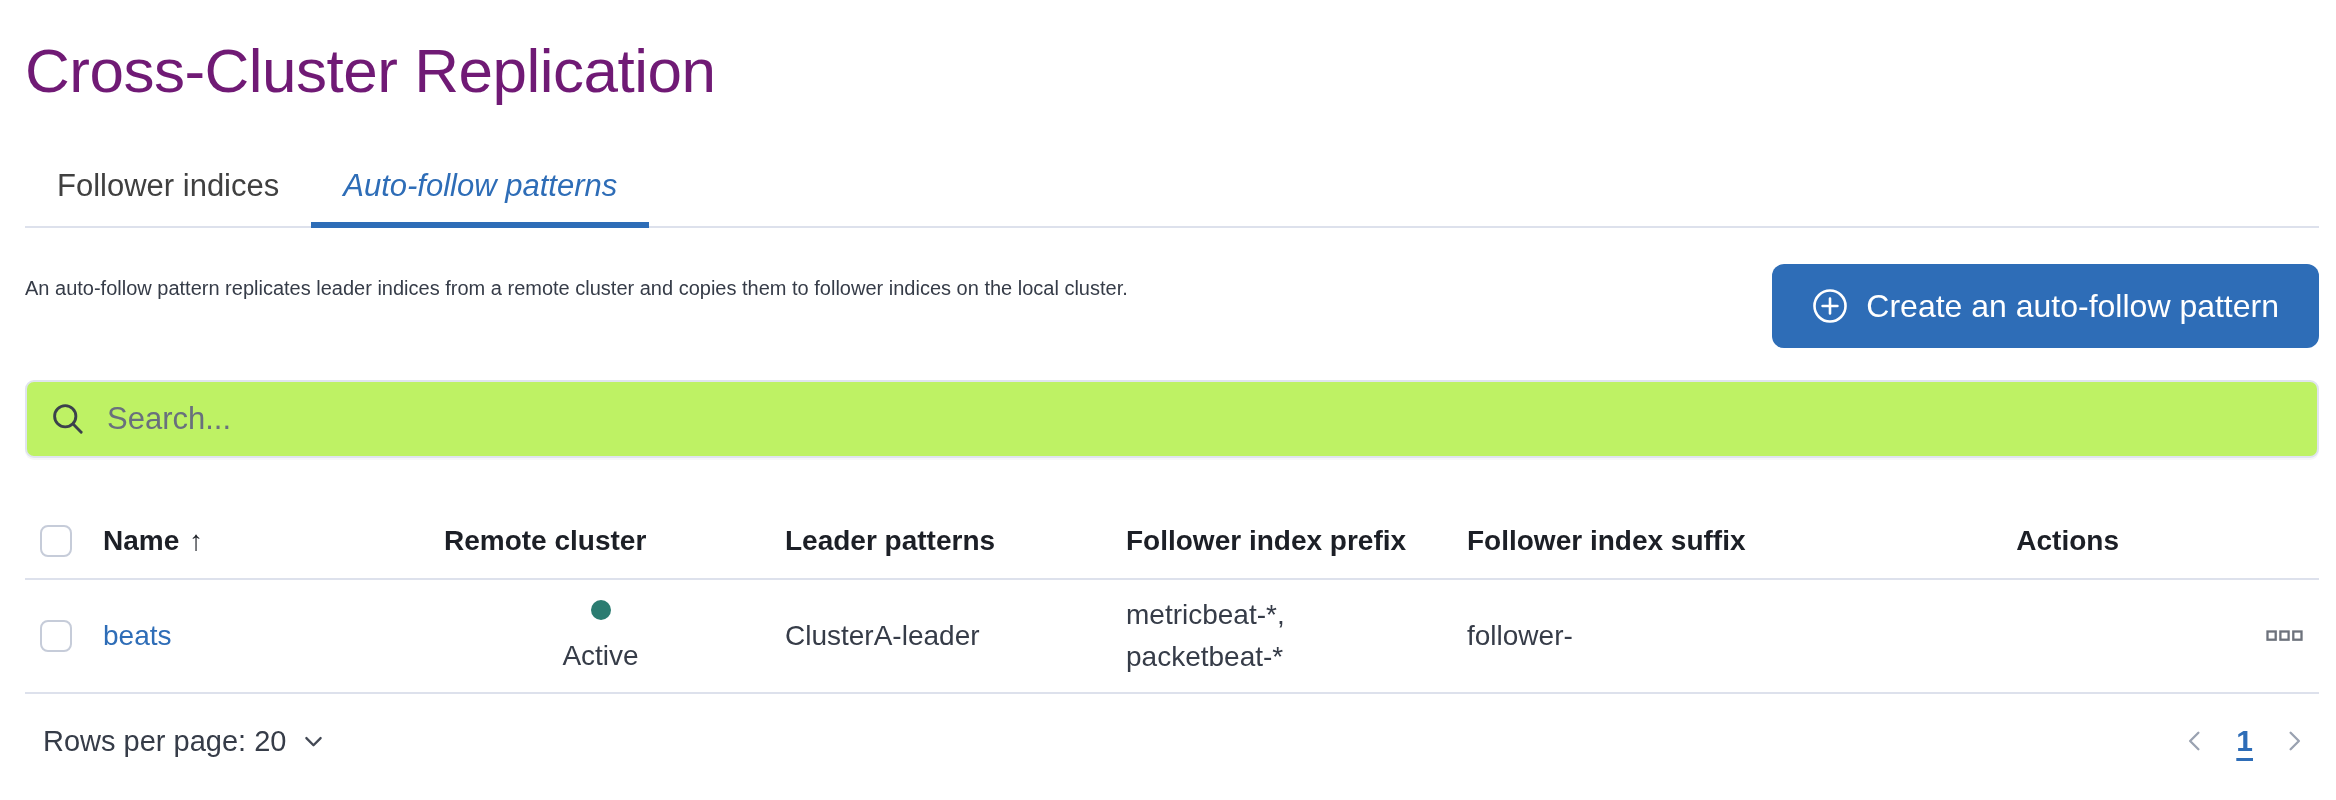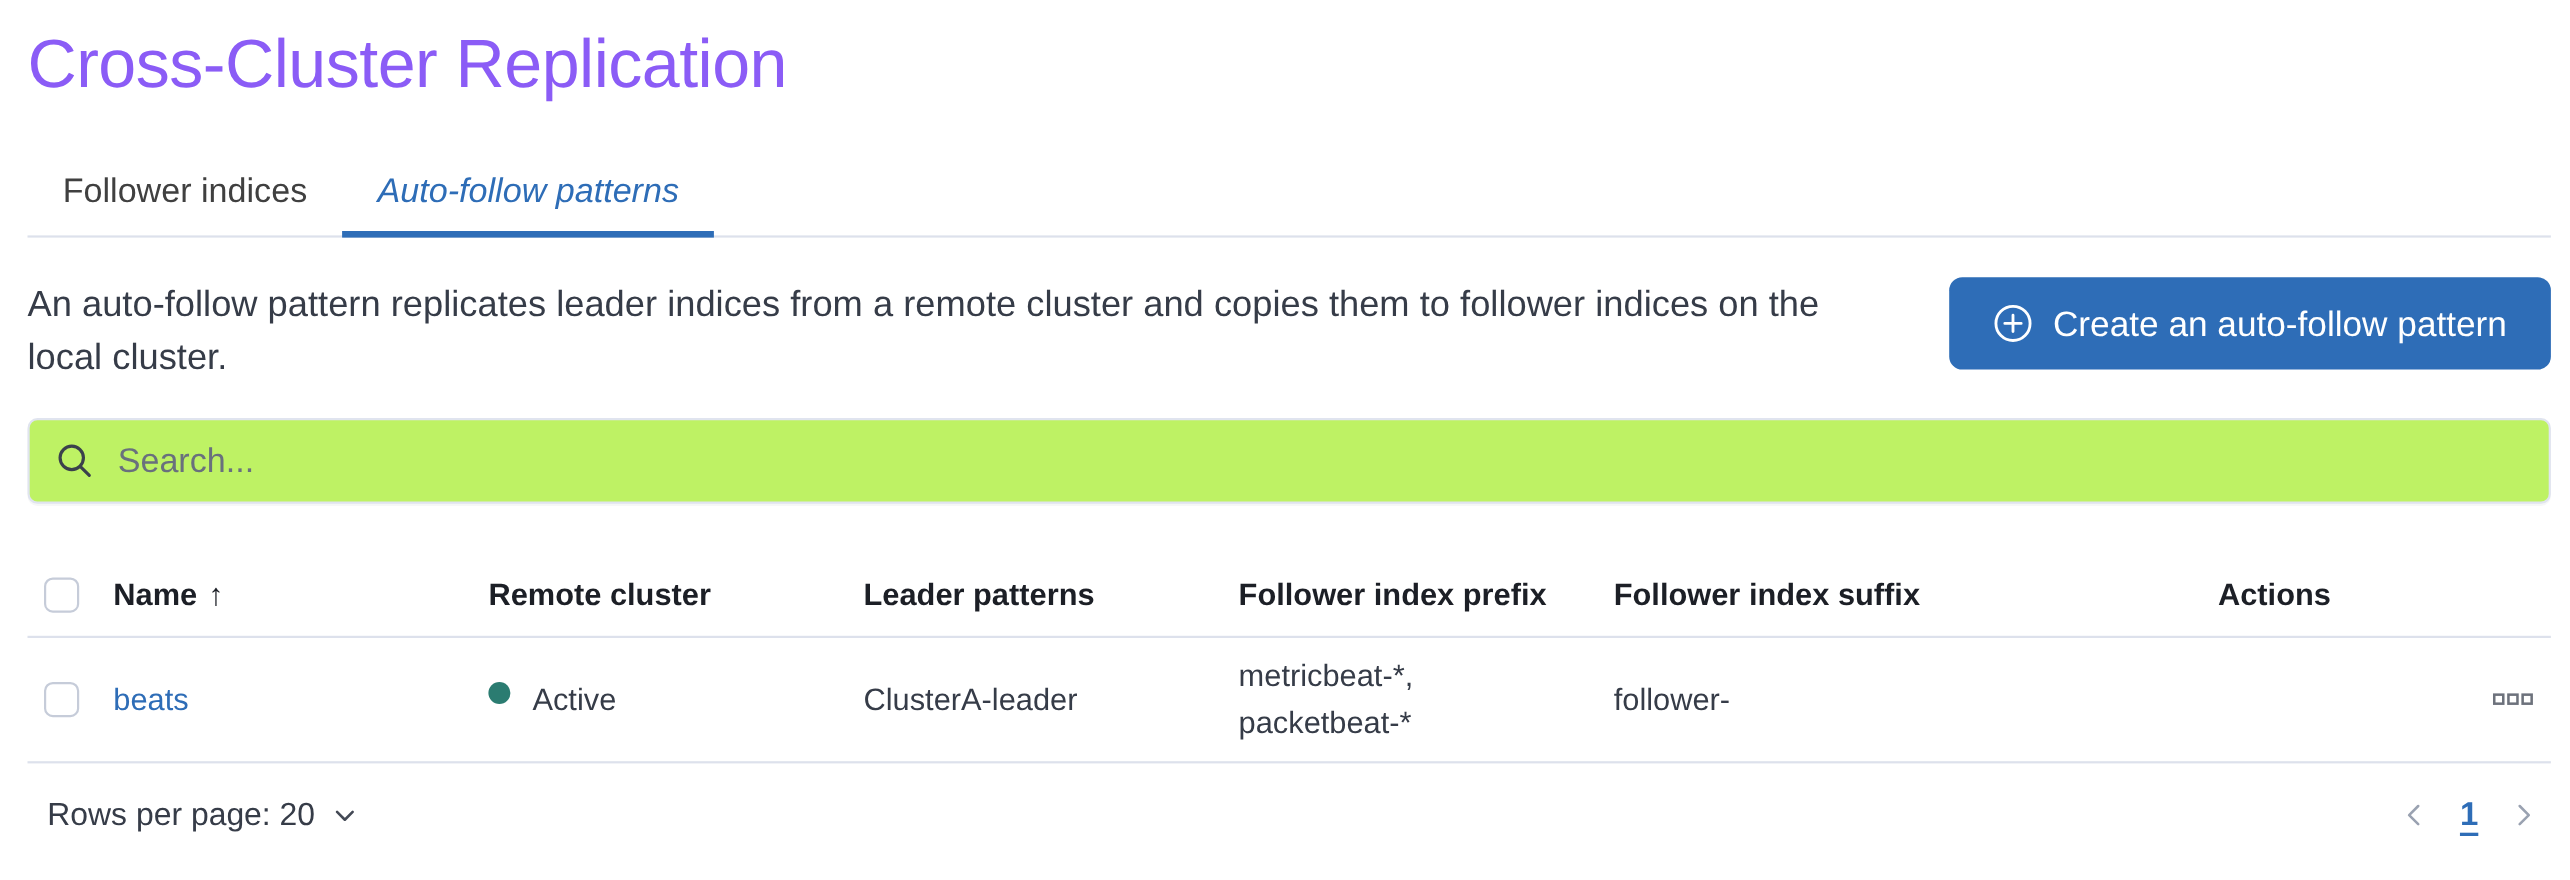--- a/index.html
+++ b/index.html
@@ -8,31 +8,31 @@
   }
   *{box-sizing:border-box;}
   html,body{margin:0;padding:0;}
   body{
     width:2336px;height:800px;overflow:hidden;background:#ffffff;
     font-family:"Liberation Sans",sans-serif;color:#363c48;
   }
   .page{width:2336px;height:800px;padding:0 17px 0 25px;}
 
   
-  .title{margin:20px 0 0;font-size:62px;line-height:78px;font-weight:400;color:#8b5cf6;letter-spacing:-0.5px;}
+  .title{margin:32px 0 0;font-size:62px;line-height:78px;font-weight:400;color:#701a75;letter-spacing:-0.5px;}
 
   
   .tabs{display:flex;margin-top:40px;border-bottom:2px solid var(--border_light);}
   .tab{position:relative;padding:16px 32px 20px;font-size:31px;line-height:40px;color:#404040;cursor:pointer;white-space:nowrap;}
   .tab.active{color:var(--tab_active_blue);font-style:italic;}
   .tab.active::after{content:"";position:absolute;left:0;right:0;bottom:-2px;height:6px;background:var(--tab_active_blue);}
 
   
   .intro{display:flex;align-items:flex-start;margin-top:36px;}
-  .desc{margin:0;font-size:33px;line-height:48px;max-width:1700px;color:#363c48;}
+  .desc{margin:0;font-size:20px;line-height:48px;max-width:1700px;color:#363c48;}
   .create-btn{
     margin-left:auto;flex:none;height:84px;padding:0 40px;border:none;border-radius:12px;
     background:var(--accent_blue);color:#ffffff;font-size:32px;font-family:inherit;
     display:flex;align-items:center;gap:18px;cursor:pointer;
   }
 
   
   .search-bar{
     margin-top:32px;height:78px;border:2px solid #e0e4ef;border-radius:9px;background:#bef264;
     display:flex;align-items:center;padding:0 24px;box-shadow:0 2px 0 rgba(105,112,125,0.06);
@@ -51,21 +51,21 @@
   .th{font-size:28px;font-weight:700;color:#1c1f26;padding:0 14px;display:flex;align-items:center;gap:10px;white-space:nowrap;}
   .td{font-size:28px;color:#363c48;padding:0 14px;}
   .cell-cb{padding:0 0 0 15px;display:flex;align-items:center;}
   input[type="checkbox"]{
     appearance:none;-webkit-appearance:none;width:32px;height:32px;margin:0;
     border:2px solid #c6ccd9;border-radius:8px;background:#fff;cursor:pointer;
   }
   .sort-arrow{font-weight:400;font-size:28px;color:#1c1f26;}
   .th.actions,.td.actions{display:flex;justify-content:flex-end;padding-right:16px;}
   .name-link{color:var(--link_blue);text-decoration:none;cursor:pointer;}
-  .status{display:flex;gap:20px;}
+  .status{display:flex;align-items:center;gap:20px;flex-direction:column;}
   .dot{width:20px;height:20px;border-radius:50%;background:var(--status_active_dot);flex:none;}
   .leader-lines div{line-height:42px;}
   .icon-btn{background:none;border:none;padding:0;margin:0;display:flex;align-items:center;cursor:pointer;}
 
   
   .footer{display:flex;align-items:center;padding:30px 10px 0 18px;}
   .rpp{display:flex;align-items:center;gap:14px;background:none;border:none;padding:0;
        font-size:29px;font-family:inherit;color:#363c48;cursor:pointer;}
   .pager{margin-left:auto;display:flex;align-items:center;gap:26px;}
   .page-btn{background:none;border:none;padding:0;display:flex;cursor:default;}

